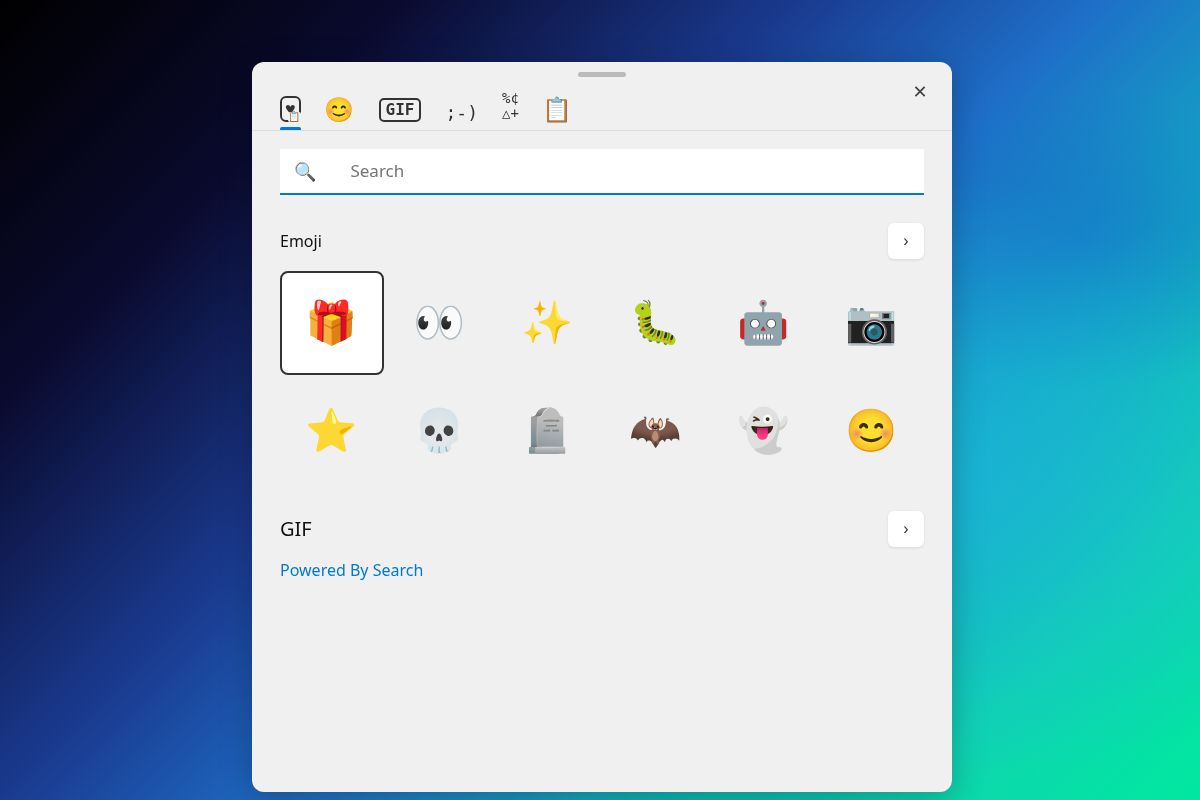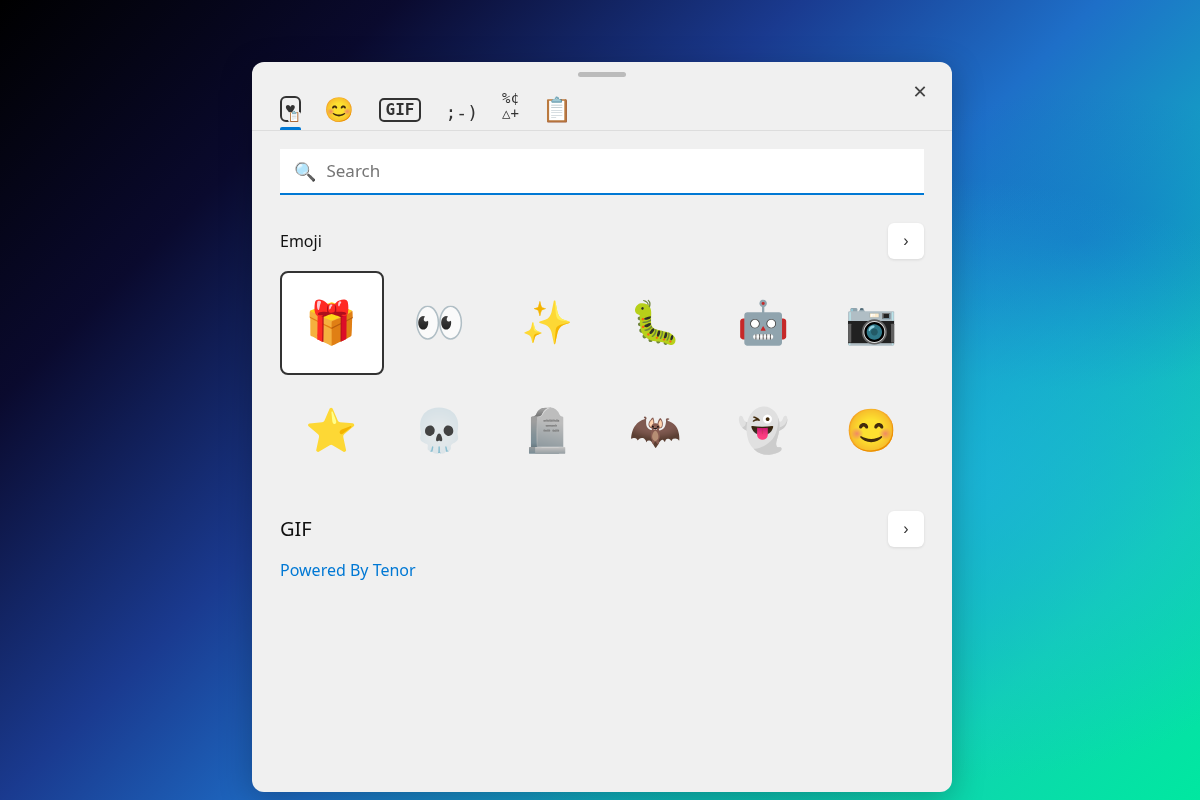--- a/index.html
+++ b/index.html
@@ -132,20 +132,21 @@
     }
 
     .search-input {
       border: none;
       outline: none;
       font-size: 17px;
       color: #ec4899;
       background: transparent;
       flex: 1;
       font-family: inherit;
+      margin-left: 24px;
     }
 
     .content-area {
       flex: 1;
       overflow-y: auto;
       padding: 0 28px 20px;
       scrollbar-width: thin;
       scrollbar-color: #ccc transparent;
     }
 
@@ -291,17 +292,17 @@
       <button class="emoji-cell">🦇</button>
       <button class="emoji-cell">👻</button>
       <button class="emoji-cell">😊</button>
     </div>
 
     <div class="section-header" style="margin-top: 28px;">
       <span class="section-title gif-section-title">GIF</span>
       <button class="section-more-btn">›</button>
     </div>
 
-    <div class="powered-by">Powered By Tenor</div>
+    <div class="powered-by">Powered By Search</div>
 
   </div>
 
 </div>
 
 </body></html>

